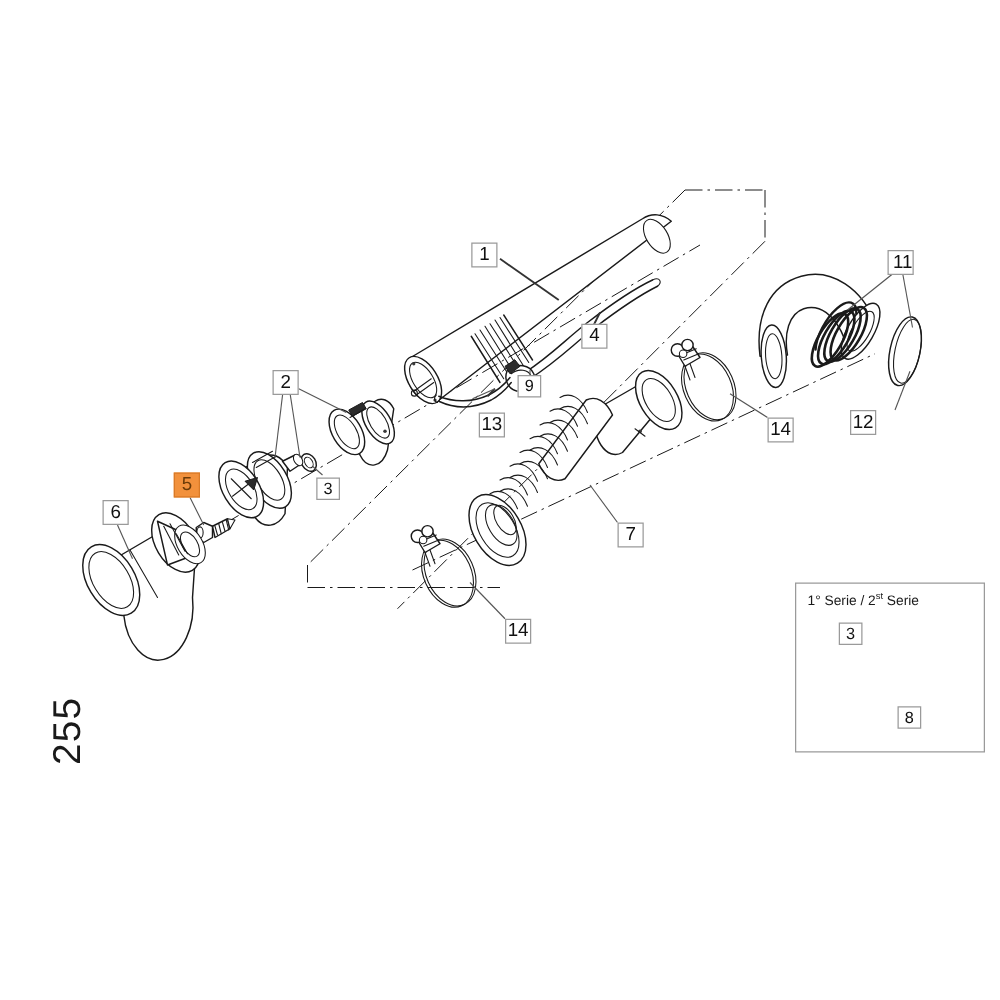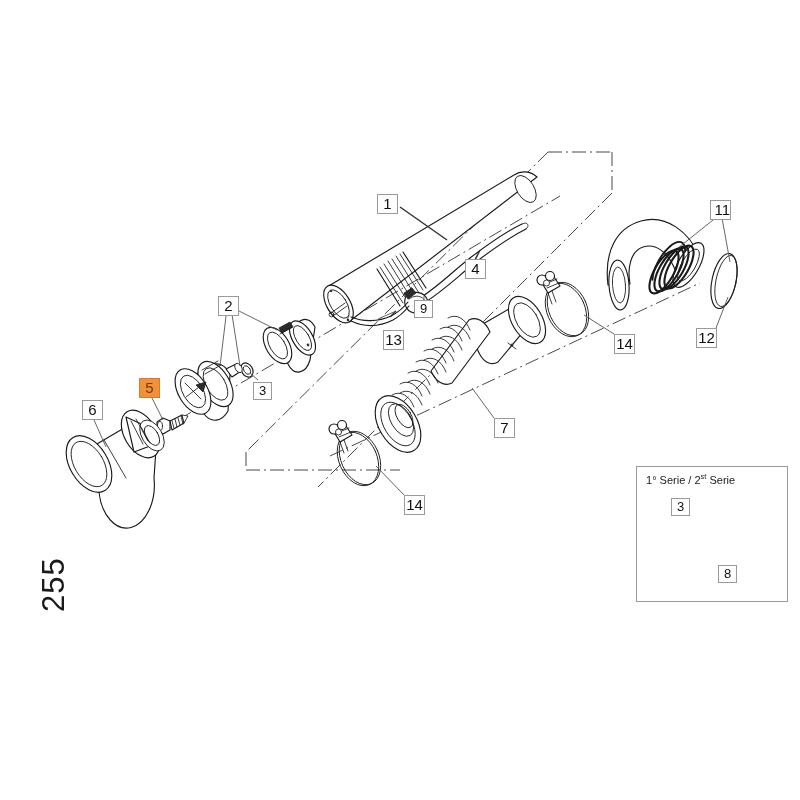--- a/index.html
+++ b/index.html
@@ -467,21 +467,21 @@
   <div class="callout hl" style="left:139px; top:378px;">5</div>
 
   <div class="callout" style="left:82px; top:400px;">6</div>
 
   <div class="callout" style="left:494px; top:418px;">7</div>
 
   <div class="callout small" style="left:414px; top:300px;">9</div>
 
   <div class="callout" style="left:710px; top:200px;text-align:right;">11</div>
 
-  <div class="callout" style="left:696px; top:328px;">12</div>
+  <div class="callout" style="left:680px; top:328px;">12</div>
 
   <div class="callout" style="left:383px; top:330px;">13</div>
 
   <div class="callout" style="left:614px; top:334px;">14</div>
 
   <div class="callout" style="left:404px; top:495px;">14</div>
 
   <div class="callout small" style="left:671px; top:498px;">3</div>
 
   <div class="callout small" style="left:718px; top:565px;">8</div>

